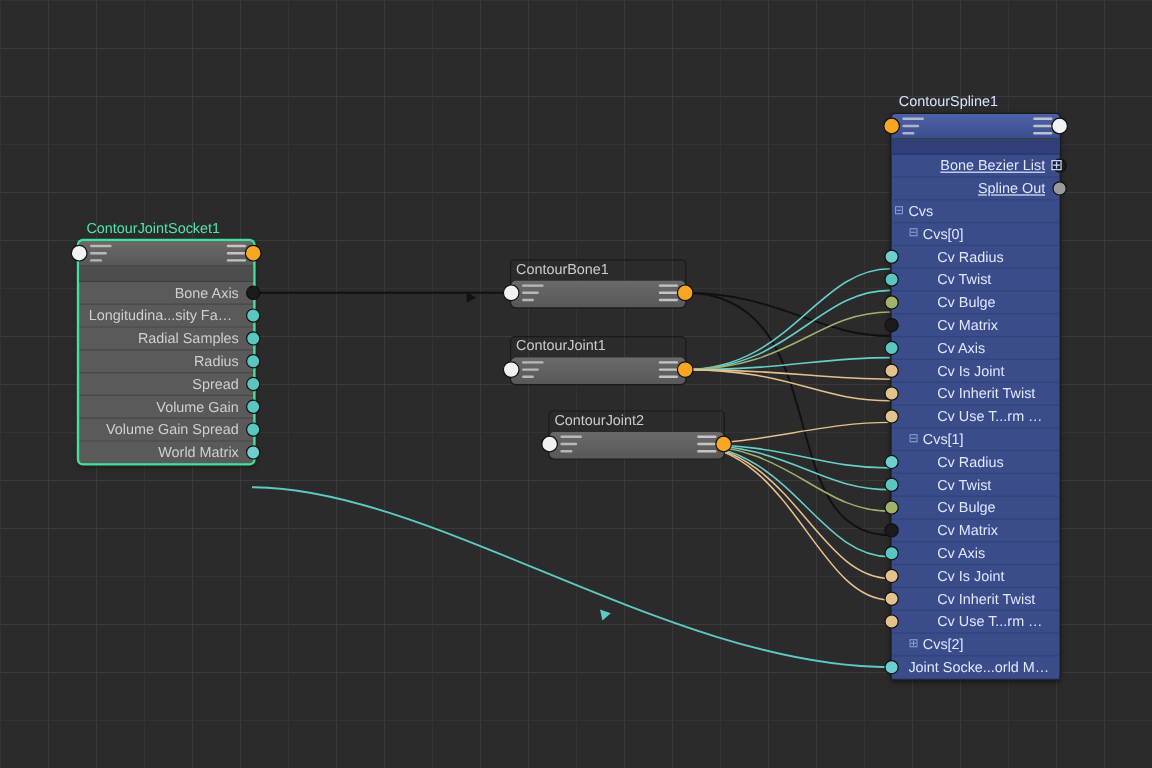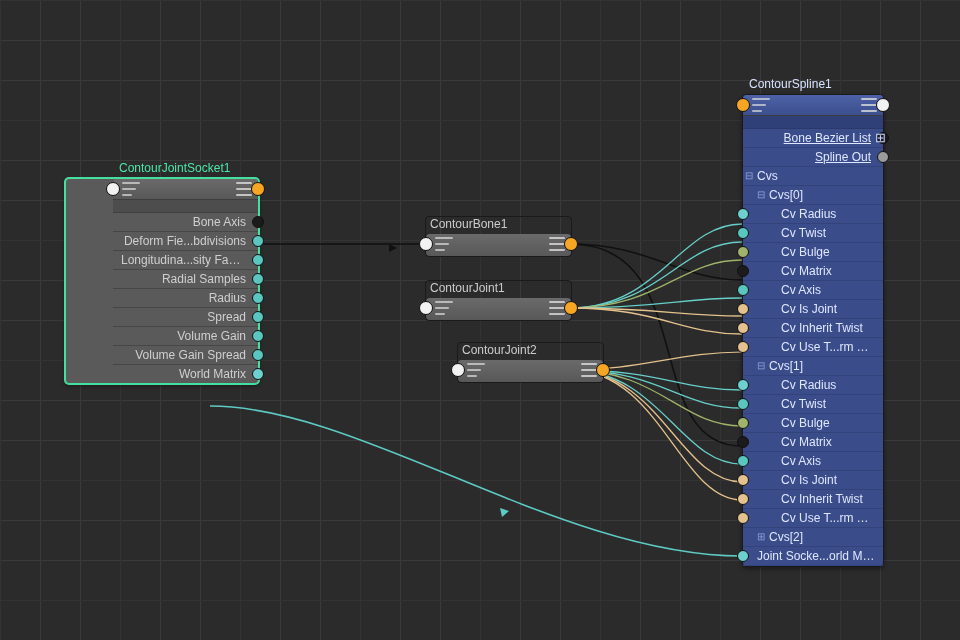--- a/index.html
+++ b/index.html
@@ -75,45 +75,41 @@
     <path d="M570,370 C660,370 680,464 742,464" stroke="#67cfc9" stroke-width="1.3" fill="none"></path>
     <path d="M570,370 C660,370 680,482 742,482" stroke="#e4c28d" stroke-width="1.3" fill="none"></path>
     <path d="M570,370 C660,370 680,500 742,500" stroke="#e4c28d" stroke-width="1.3" fill="none"></path>
 
     <path d="M570,370 C640,370 680,352 742,352" stroke="#e4c28d" stroke-width="1.2" fill="none"></path>
 
     <path d="M210,406 C360,406 560,556 742,556" stroke="#5ecac4" stroke-width="1.6" fill="none"></path>
     <path d="M500,508 l9,3 l-7,6 z" fill="#5ecac4"></path>
   </svg>
 
-  <div class="node selected" style="left:65px;top:178px;width:145px;padding-left:47px;">
+  <div class="node selected" style="left:65px;top:200px;width:145px;">
     <div class="title">ContourJointSocket1</div>
     <div class="head">
       <div class="hport in c-white"></div>
       <div class="lines">
           <span></span>
           <span></span>
           <span></span>
         </div>
       <div class="menu-icon">
           <span></span>
           <span></span>
           <span></span>
         </div>
       <div class="hport out c-orange"></div>
     </div>
     <div class="strip"></div>
     <div id="socket-rows">
         <div class="row right">
           <div class="lbl">Bone Axis</div>
           <div class="port out c-black"></div>
-        </div>
-        <div class="row right">
-          <div class="lbl">Deform Fie...bdivisions</div>
-          <div class="port out c-teal"></div>
         </div>
         <div class="row right">
           <div class="lbl">Longitudina...sity Factor</div>
           <div class="port out c-teal"></div>
         </div>
         <div class="row right">
           <div class="lbl">Radial Samples</div>
           <div class="port out c-teal"></div>
         </div>
         <div class="row right">

